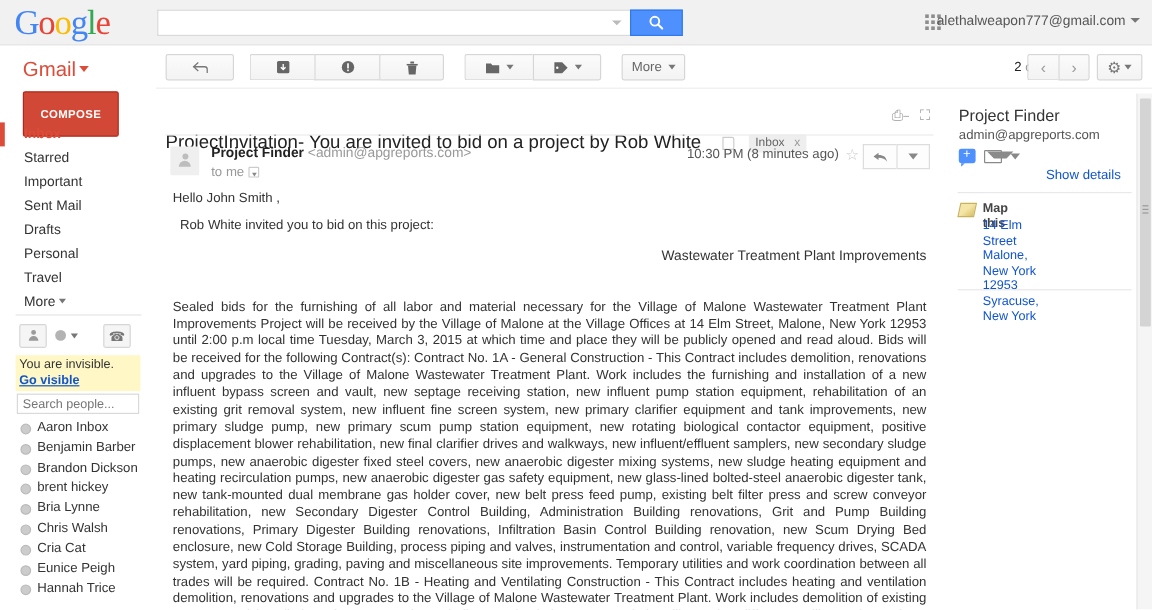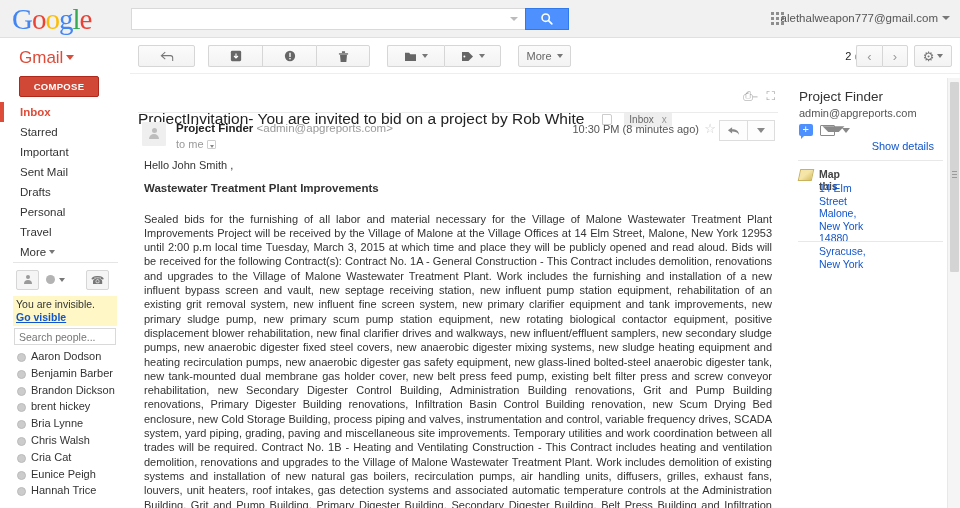--- a/index.html
+++ b/index.html
@@ -79,21 +79,21 @@
   .gmail-label {
     position: absolute; left: 19px; top: 10px;
     font-size: 17px; color: #dd4b39; cursor: pointer;
   }
   .gmail-label .cv {
     display: inline-block; margin-left: 3px; width: 0; height: 0;
     border-left: 4px solid transparent; border-right: 4px solid transparent;
     border-top: 5px solid #dd4b39; vertical-align: 3px;
   }
   .compose {
-    position: absolute; left: 19px; top: 38px; width: 80px; height: 21px;
+    position: absolute; left: 19px; top: 38px; width: 80px; height: 38px;
     background: #d14836; border: 1px solid #b0281a; border-radius: 2px;
     color: #fff; font-size: 9.5px; font-weight: bold; letter-spacing: .3px;
     display: flex; align-items: center; justify-content: center; cursor: pointer;
   }
   .navlist { position: absolute; left: 0; top: 64px; width: 130px; }
   .navitem {
     height: 20px; line-height: 20px; padding-left: 20px;
     font-size: 11.5px; color: #333; cursor: pointer; position: relative;
   }
   .navitem.active { color: #dd4b39; font-weight: bold; }
@@ -290,21 +290,21 @@
   .rbtn:first-child { border-right: none; }
 
   .body {
     position: absolute; left: 14px; top: 80px; width: 628px;
     font-size: 11px; line-height: 14.3px; color: #333;
     text-align: left;
   }
   .body p { margin: 0 0 8px 0; }
   .body .greeting { margin-bottom: 9px; }
   .body .invited { margin: 0 0 11px 6px; }
-  .body .projtitle { font-weight: bold; font-size: 11.5px; margin-bottom: 16px; }
+  .body .projtitle { font-weight: normal; font-size: 11.5px; margin-bottom: 28px; text-align: right; }
   .body .para { text-align: justify; }
 
   
   .rightpanel {
     position: absolute; left: 792px; top: 78px; width: 160px; height: 430px;
     background: #fff;
   }
   .rp-name { position: absolute; left: 7px; top: 11px; font-size: 13.5px; color: #333; }
   .rp-email { position: absolute; left: 7px; top: 29px; font-size: 11px; color: #555; }
   .rp-icons { position: absolute; left: 7px; top: 46px; display: flex; align-items: center; gap: 7px; }
@@ -437,21 +437,21 @@
       <div class="statuscv"></div>
       <div class="phonebtn">☎</div>
     </div>
     <div class="invisible-note">
       <span>You are invisible.</span><br>
       <a>Go visible</a>
     </div>
     <input class="searchpeople" placeholder="Search people..." style="">
 
     <div class="contacts">
-      <div class="contact">Aaron Dodson</div>
+      <div class="contact">Aaron Inbox</div>
       <div class="contact">Benjamin Barber</div>
       <div class="contact">Brandon Dickson</div>
       <div class="contact">brent hickey</div>
       <div class="contact">Bria Lynne</div>
       <div class="contact">Chris Walsh</div>
       <div class="contact">Cria Cat</div>
       <div class="contact">Eunice Peigh</div>
       <div class="contact">Hannah Trice</div>
     </div>
 
@@ -537,41 +537,42 @@
           <path d="M5.5 1 L1 4.3 L5.5 7.6 V5.5 C9 5.5 11.5 6.5 13 9 C12.6 5 10 3.1 5.5 3.1 Z" fill="#888"></path>
         </svg>
       </div>
       <div class="rbtn">
           <span style="display:inline-block;width:0;height:0;border-left:4px solid transparent;border-right:4px solid transparent;border-top:5px solid #888;"></span>
         </div>
     </div>
 
     <div class="body">
       <p class="greeting">Hello John Smith ,</p>
+      <p class="invited">Rob White invited you to bid on this project:</p>
       <p class="projtitle">Wastewater Treatment Plant Improvements</p>
       <p class="para">Sealed bids for the furnishing of all labor and material necessary for the Village of Malone Wastewater Treatment Plant Improvements Project will be received by the Village of Malone at the Village Offices at 14 Elm Street, Malone, New York 12953 until 2:00 p.m local time Tuesday, March 3, 2015 at which time and place they will be publicly opened and read aloud. Bids will be received for the following Contract(s): Contract No. 1A - General Construction - This Contract includes demolition, renovations and upgrades to the Village of Malone Wastewater Treatment Plant. Work includes the furnishing and installation of a new influent bypass screen and vault, new septage receiving station, new influent pump station equipment, rehabilitation of an existing grit removal system, new influent fine screen system, new primary clarifier equipment and tank improvements, new primary sludge pump, new primary scum pump station equipment, new rotating biological contactor equipment, positive displacement blower rehabilitation, new final clarifier drives and walkways, new influent/effluent samplers, new secondary sludge pumps, new anaerobic digester fixed steel covers, new anaerobic digester mixing systems, new sludge heating equipment and heating recirculation pumps, new anaerobic digester gas safety equipment, new glass-lined bolted-steel anaerobic digester tank, new tank-mounted dual membrane gas holder cover, new belt press feed pump, existing belt filter press and screw conveyor rehabilitation, new Secondary Digester Control Building, Administration Building renovations, Grit and Pump Building renovations, Primary Digester Building renovations, Infiltration Basin Control Building renovation, new Scum Drying Bed enclosure, new Cold Storage Building, process piping and valves, instrumentation and control, variable frequency drives, SCADA system, yard piping, grading, paving and miscellaneous site improvements. Temporary utilities and work coordination between all trades will be required. Contract No. 1B - Heating and Ventilating Construction - This Contract includes heating and ventilation demolition, renovations and upgrades to the Village of Malone Wastewater Treatment Plant. Work includes demolition of existing systems and installation of new natural gas boilers, recirculation pumps, air handling units, diffusers, grilles, exhaust fans, louvers, unit heaters, roof intakes, gas detection systems and associated automatic temperature controls at the Administration Building, Grit and Pump Building, Primary Digester Building, Secondary Digester Building, Belt Press Building and Infiltration Basin Control Building. Work coordination between all trades will be required. Contract No. 1C - Electrical Construction - This Contract includes electrical demolition, renovations and upgrades to the Village of Malone Wastewater Treatment Plant. Work includes removal of an existing generator, new underground duct banks, exterior LED site lighting, plant-wide fire alarm system, interior/exterior LED lighting for plant buildings, new building feeders, new convenience power devices/fixtures, new electrical distribution equipment (panelboards, transformers, motor starters), circuiting of all Contract No. 1A process equipment/instruments and Contract No. 1B heating and ventilation equipment, and all miscellaneous electrical devices (both power and control circuits). Temporary power and work coordination between all trades will be required. Contract Documents, including Advertisement For Bids, Information For Bidders, Labor and Employment, Additional Instructions, Bid Documents, Agreement, General Conditions, General Requirements, Specifications, Contract Drawings and any Addenda, may be examined at no expense at the office of Barton &amp; Loguidice, D.P.C., 290 Elwood Davis Road, Syracuse, New York 13220 or at the Village of Malone Offices, 14 Elm Street, Malone, New York 12953. Hard copies of the Contract Documents may be secured from Barton &amp; Loguidice, D.P.C., upon receipt of one hundred</p>
     </div>
   </div>
 
   <div class="rightpanel">
     <div class="rp-name">Project Finder</div>
     <div class="rp-email">admin@apgreports.com</div>
     <div class="rp-icons">
       <span class="rp-ic1"></span>
       <span class="rp-ic2"></span>
       <span class="rp-ic3"></span>
     </div>
     <div class="showdetails">Show details</div>
     <div class="rp-div1"></div>
     <div class="maprow">
       <span class="map-icon"></span>
       <span class="mapthis">Map this</span>
       <div class="addr-lines">
         <div>14 Elm Street</div>
-        <div>Malone, New York 14880</div>
+        <div>Malone, New York 12953</div>
         <div>Syracuse, New York</div>
       </div>
     </div>
     <div class="rp-div2"></div>
   </div>
 
   <div class="scrollbar">
     <div class="scrollthumb"></div>
   </div>
 

